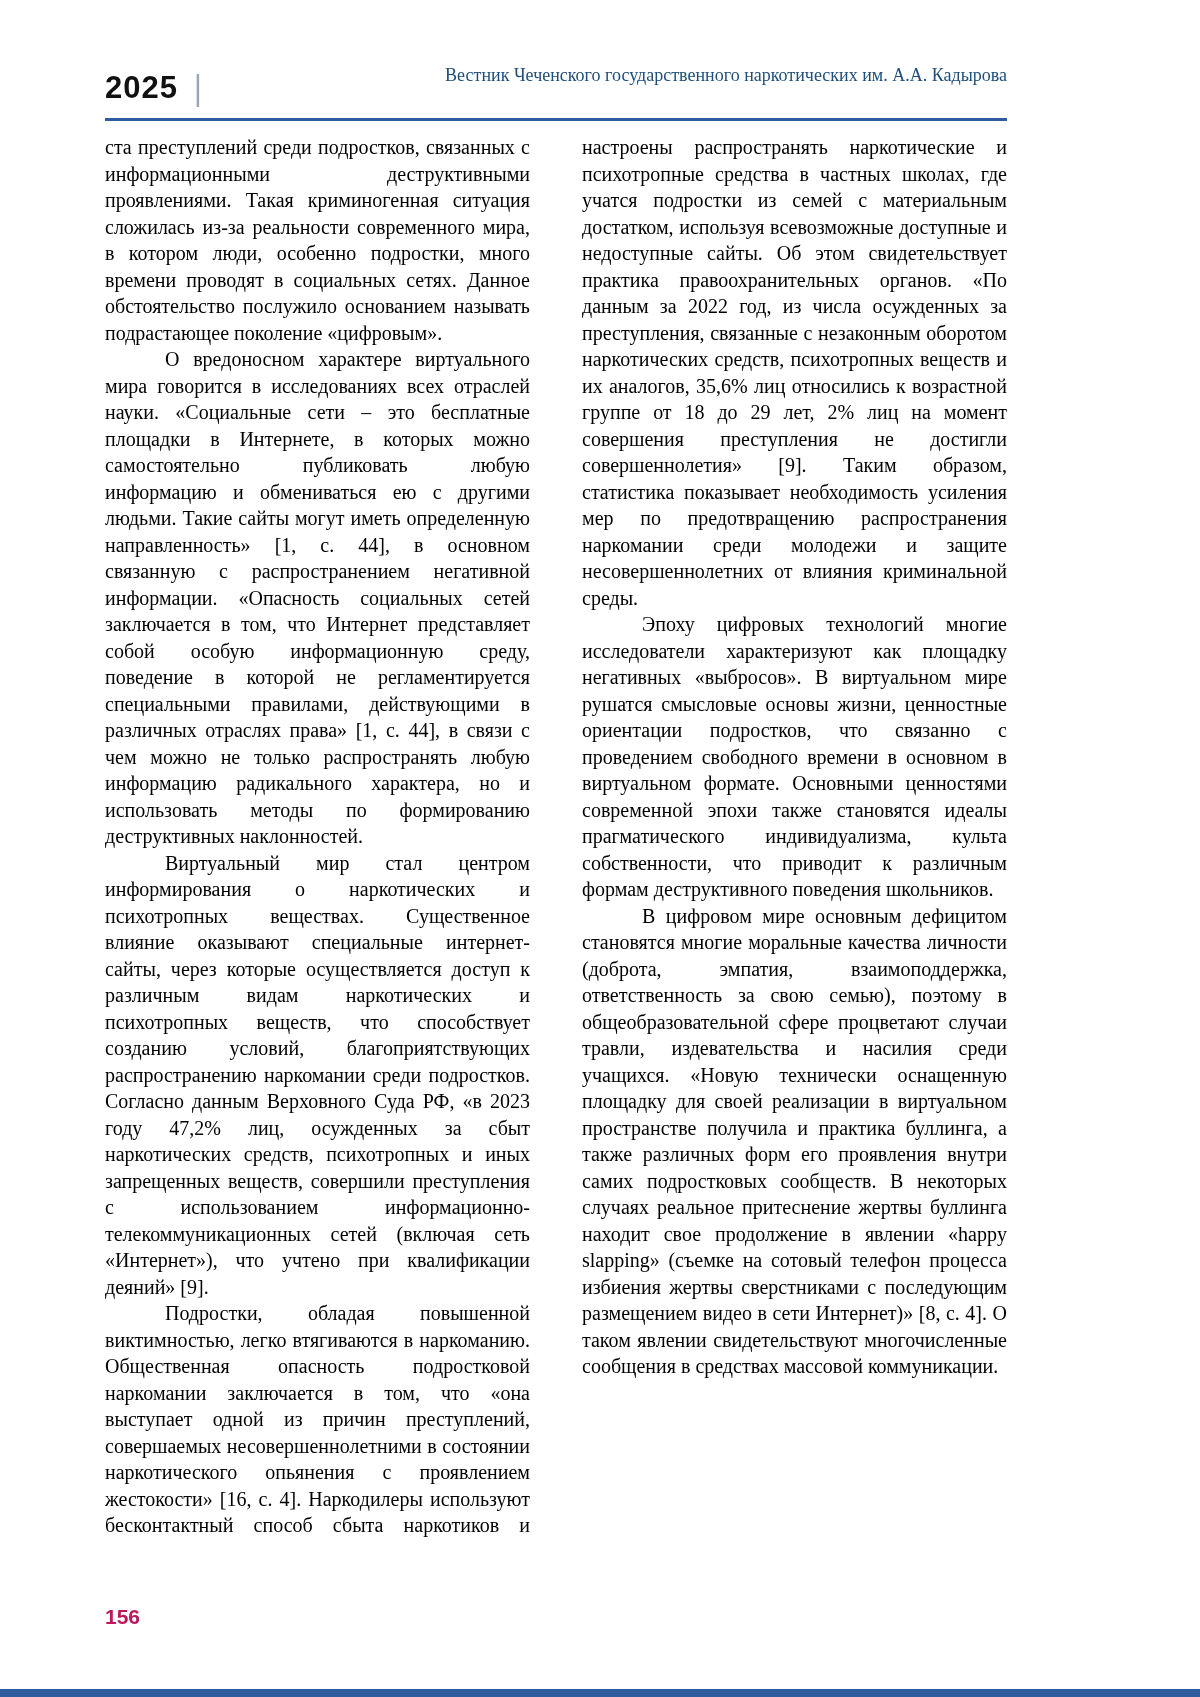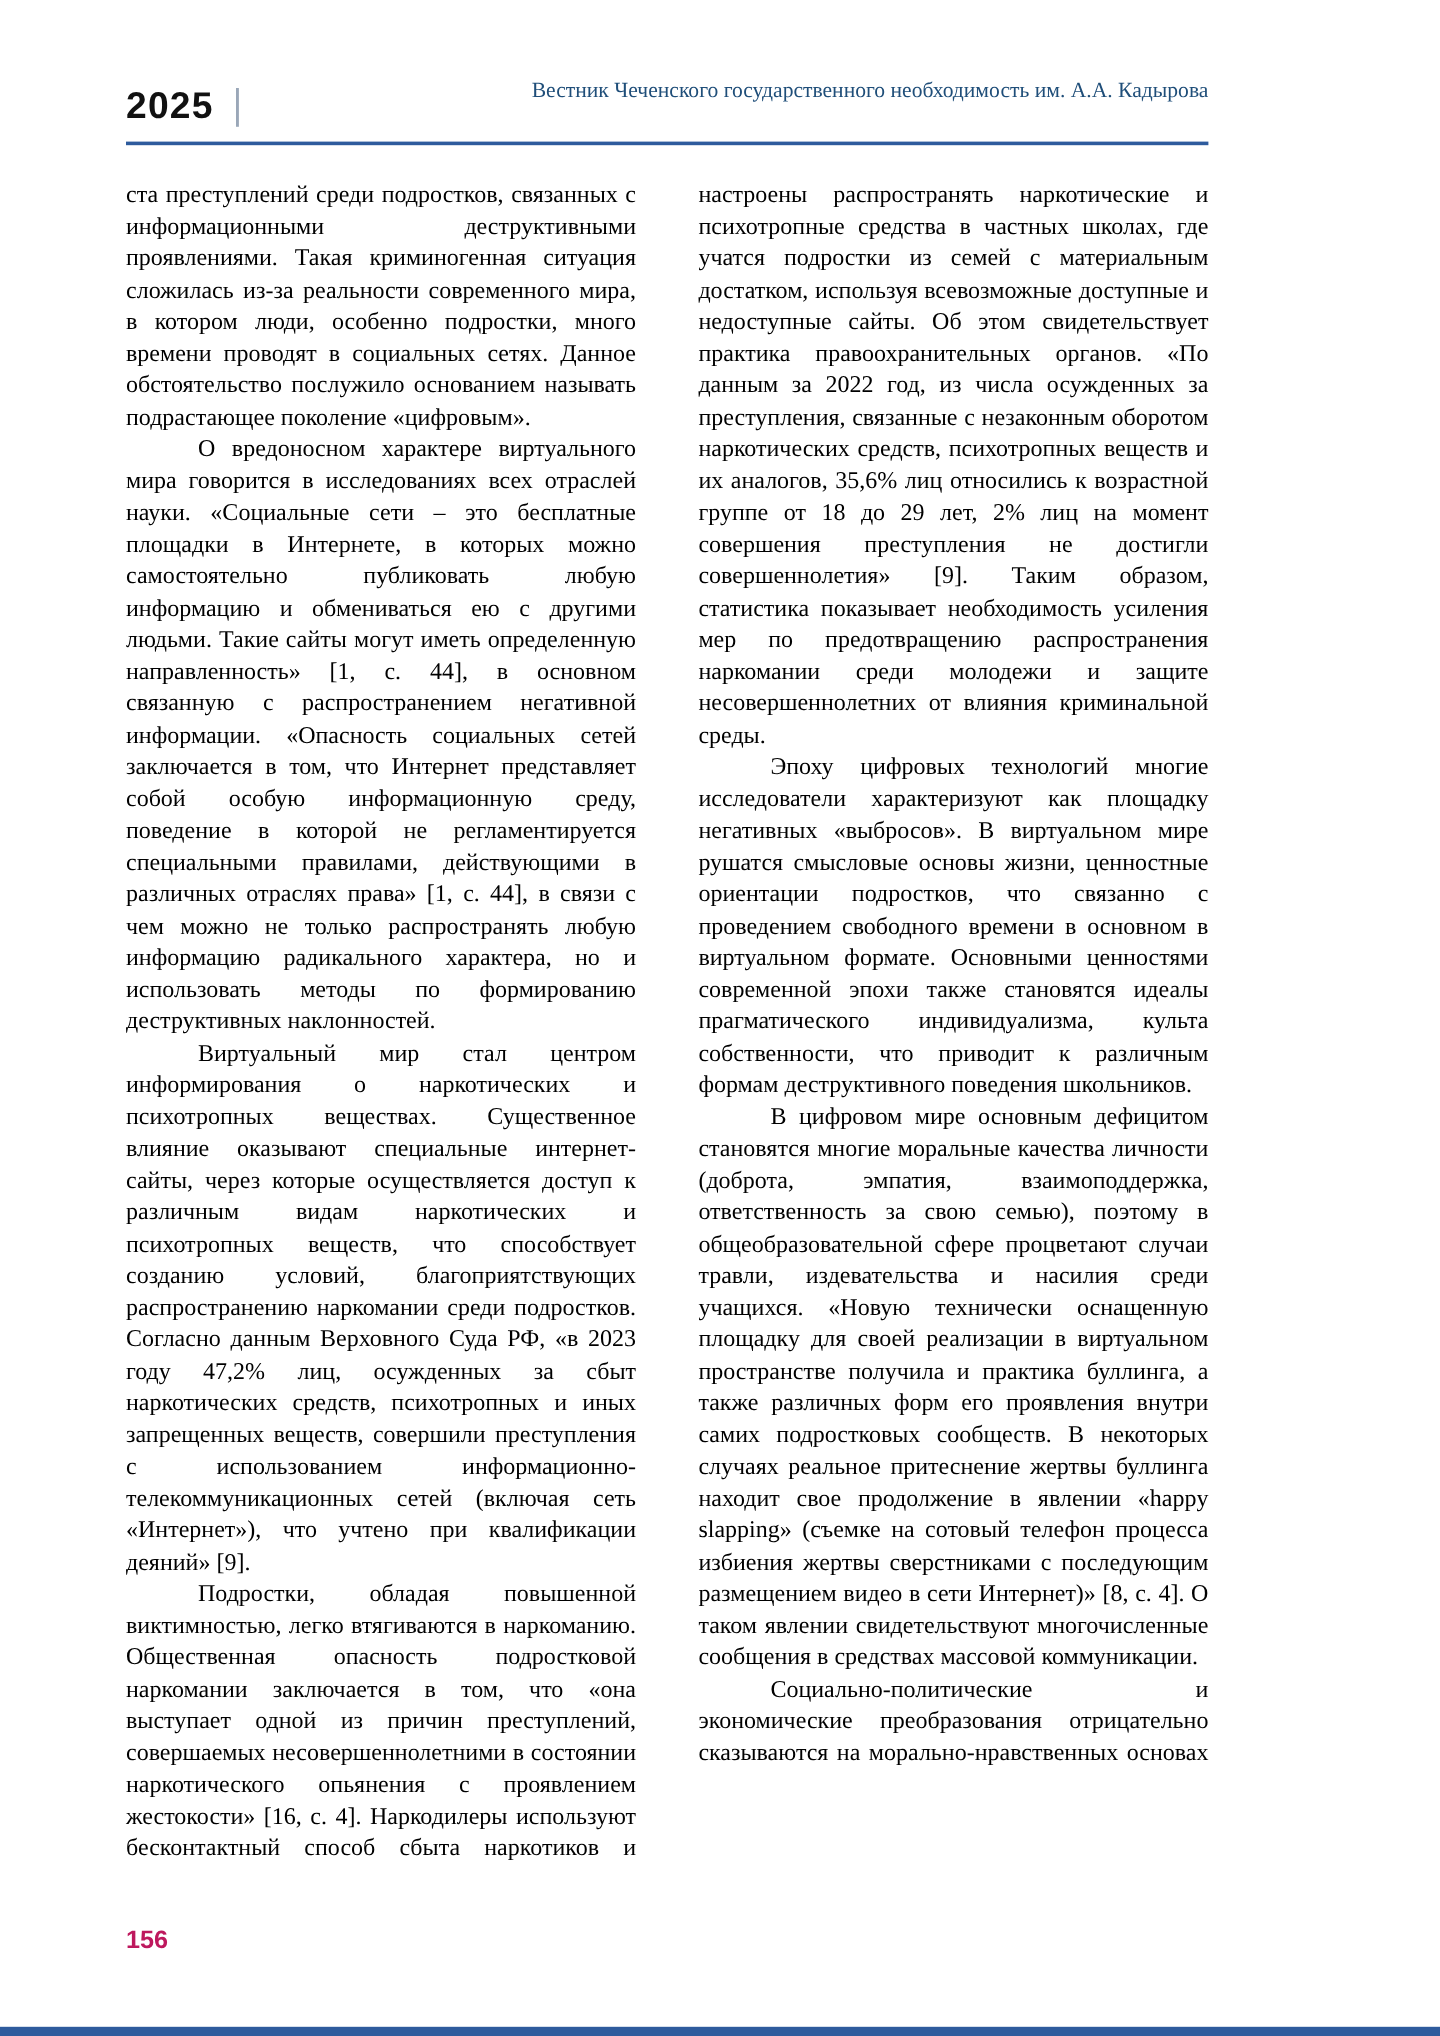--- a/index.html
+++ b/index.html
@@ -63,21 +63,21 @@
     top: 118px;
     width: 902px;
     height: 3px;
     background: var(--rule-blue, #2e5b9d);
   }
 
   
   .body-text { position: absolute; left: 0; top: 0; width: 100%; height: 100%; }
   .col {
     position: absolute;
-    top: 149px;
+    top: 134px;
     width: 425px;
   }
   .col-left  { left: 105px; }
   .col-right { left: 582px; }
 
   .para {
     margin: 0;
     font-size: 20px;
     line-height: 26.5px;
     text-align: justify;
@@ -113,38 +113,37 @@
 <body>
 
 <div class="page">
 
   <header class="page-header">
     <div class="year-wrap">
       <span class="year">2025</span>
       <span class="year-sep">|</span>
     </div>
     <div class="title-block">
-      <div class="journal-title">Вестник Чеченского государственного необходимость им. А.А. Кадырова</div>
+      <div class="journal-title">Вестник Чеченского государственного наркотических им. А.А. Кадырова</div>
     </div>
   </header>
 
   <div class="header-rule"></div>
 
   <main class="body-text">
     <section class="col col-left">
         <p class="para">ста преступлений среди подростков, связанных с информационными деструктивными проявлениями. Такая криминогенная ситуация сложилась из-за реальности современного мира, в котором люди, особенно подростки, много времени проводят в социальных сетях. Данное обстоятельство послужило основанием называть подрастающее поколение «цифровым».</p>
         <p class="para indent">О вредоносном характере виртуального мира говорится в исследованиях всех отраслей науки. «Социальные сети – это бесплатные площадки в Интернете, в которых можно самостоятельно публиковать любую информацию и обмениваться ею с другими людьми. Такие сайты могут иметь определенную направленность» [1, с. 44], в основном связанную с распространением негативной информации. «Опасность социальных сетей заключается в том, что Интернет представляет собой особую информационную среду, поведение в которой не регламентируется специальными правилами, действующими в различных отраслях права» [1, с. 44], в связи с чем можно не только распространять любую информацию радикального характера, но и использовать методы по формированию деструктивных наклонностей.</p>
         <p class="para indent">Виртуальный мир стал центром информирования о наркотических и психотропных веществах. Существенное влияние оказывают специальные интернет-сайты, через которые осуществляется доступ к различным видам наркотических и психотропных веществ, что способствует созданию условий, благоприятствующих распространению наркомании среди подростков. Согласно данным Верховного Суда РФ, «в 2023 году 47,2% лиц, осужденных за сбыт наркотических средств, психотропных и иных запрещенных веществ, совершили преступления с использованием информационно-телекоммуникационных сетей (включая сеть «Интернет»), что учтено при квалификации деяний» [9].</p>
         <p class="para indent justify-last">Подростки, обладая повышенной виктимностью, легко втягиваются в наркоманию. Общественная опасность подростковой наркомании заключается в том, что «она выступает одной из причин преступлений, совершаемых несовершеннолетними в состоянии наркотического опьянения с проявлением жестокости» [16, с. 4]. Наркодилеры используют бесконтактный способ сбыта наркотиков и</p>
       </section>
     <section class="col col-right">
         <p class="para">настроены распространять наркотические и психотропные средства в частных школах, где учатся подростки из семей с материальным достатком, используя всевозможные доступные и недоступные сайты. Об этом свидетельствует практика правоохранительных органов. «По данным за 2022 год, из числа осужденных за преступления, связанные с незаконным оборотом наркотических средств, психотропных веществ и их аналогов, 35,6% лиц относились к возрастной группе от 18 до 29 лет, 2% лиц на момент совершения преступления не достигли совершеннолетия» [9]. Таким образом, статистика показывает необходимость усиления мер по предотвращению распространения наркомании среди молодежи и защите несовершеннолетних от влияния криминальной среды.</p>
         <p class="para indent">Эпоху цифровых технологий многие исследователи характеризуют как площадку негативных «выбросов». В виртуальном мире рушатся смысловые основы жизни, ценностные ориентации подростков, что связанно с проведением свободного времени в основном в виртуальном формате. Основными ценностями современной эпохи также становятся идеалы прагматического индивидуализма, культа собственности, что приводит к различным формам деструктивного поведения школьников.</p>
         <p class="para indent">В цифровом мире основным дефицитом становятся многие моральные качества личности (доброта, эмпатия, взаимоподдержка, ответственность за свою семью), поэтому в общеобразовательной сфере процветают случаи травли, издевательства и насилия среди учащихся. «Новую технически оснащенную площадку для своей реализации в виртуальном пространстве получила и практика буллинга, а также различных форм его проявления внутри самих подростковых сообществ. В некоторых случаях реальное притеснение жертвы буллинга находит свое продолжение в явлении «happy slapping» (съемке на сотовый телефон процесса избиения жертвы сверстниками с последующим размещением видео в сети Интернет)» [8, с. 4]. О таком явлении свидетельствуют многочисленные сообщения в средствах массовой коммуникации.</p>
-        <p class="para indent justify-last">Социально-политические и экономические преобразования отрицательно сказываются на морально-нравственных основах</p>
       </section>
   </main>
 
   <footer class="page-footer">
     <span class="page-number">156</span>
   </footer>
 
   <div class="bottom-bar"></div>
 
 </div>

